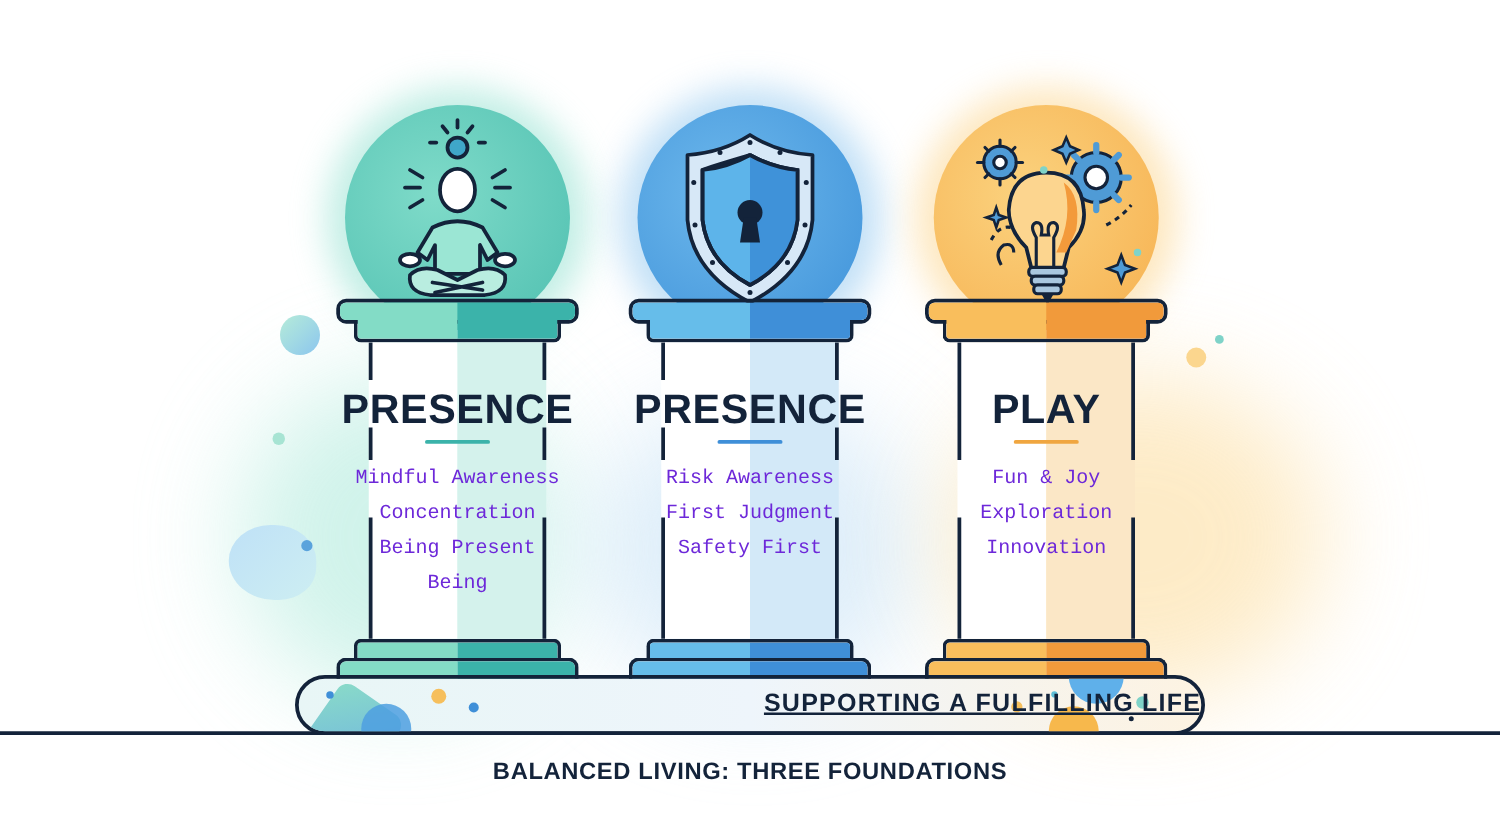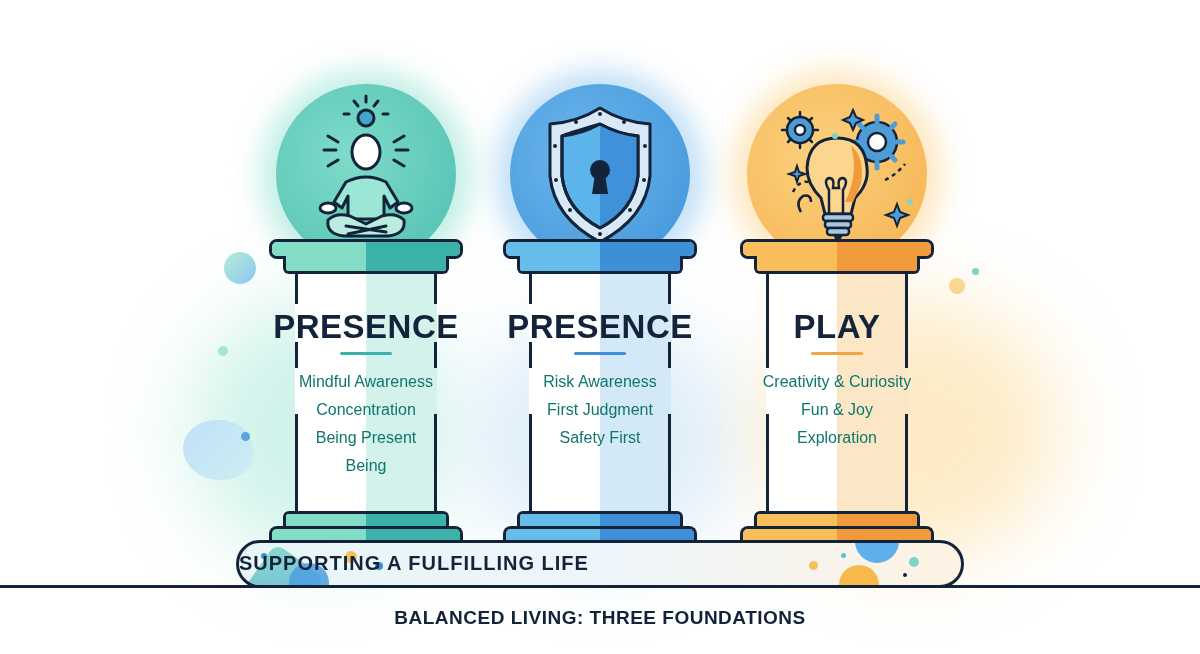--- a/index.html
+++ b/index.html
@@ -20,24 +20,24 @@
   .shaft-half { position: absolute; top: 0; height: 100%; width: 50%; }
   .shaft-line { position: absolute; width: 3px; background: #13233a; }
   .base-top { position: absolute; left: 22px; width: 166px; top: 427px; height: 18px; border: 3px solid #13233a; border-bottom: none; border-radius: 6px 6px 0 0; }
   .base-bot { position: absolute; left: 8px; width: 194px; top: 442px; height: 20px; border: 3px solid #13233a; border-radius: 8px 8px 0 0; border-bottom: none; }
   .split-l, .split-r { position: absolute; top: 0; height: 100%; width: 50%; }
   .split-l { left: 0; } .split-r { right: 0; }
 
   .pillar-title { position: absolute; top: 224px; left: 0; width: 100%; text-align: center; font-family: "Liberation Sans", sans-serif; font-weight: 700; font-size: 33px; letter-spacing: .5px; color: #13233a; }
   .pillar-rule { position: absolute; top: 268px; left: 50%; transform: translateX(-50%); width: 52px; height: 3px; border-radius: 2px; }
   .pillar-items { position: absolute; top: 284px; left: 0; width: 100%; text-align: center; list-style: none; }
-  .pillar-items li { font-family: Liberation Sans, sans-serif; font-size: 16px; line-height: 28px; color: #0f766e; }
+  .pillar-items li { font-family: Liberation Mono, monospace; font-size: 16px; line-height: 28px; color: #6d28d9; }
 
   .banner { position: absolute; left: 236px; top: 540px; width: 728px; height: 48px; border: 3px solid #13233a; border-radius: 24px; background: linear-gradient(90deg, #e8f6f6, #eef5fb 50%, #fdf3e2); overflow: hidden; }
-  .banner-text { position: absolute; left: 0; right: 0; top: 9px; text-align: left; font-family: "Liberation Sans", sans-serif; font-weight: 700; font-size: 20px; letter-spacing: 1px; color: #13233a; }
+  .banner-text { position: absolute; left: 0; right: 0; top: 9px; text-align: right; font-family: "Liberation Sans", sans-serif; font-weight: 700; font-size: 20px; letter-spacing: 1px; color: #13233a; text-decoration: underline; }
   .ground-line { position: absolute; left: 0; top: 585px; width: 1200px; height: 3px; background: #13233a; }
   .footer-title { position: absolute; left: 0; right: 0; top: 607px; text-align: center; font-family: "Liberation Sans", sans-serif; font-weight: 700; font-size: 19px; letter-spacing: .5px; color: #13233a; }
 </style>
 </head>
 <body>
 
 <div class="bg-glow" style="left:190px;top:300px;width:260px;height:260px;background:#bdeee2;opacity:.7;"></div>
 <div class="bg-glow" style="left:470px;top:320px;width:270px;height:240px;background:#c9e3f6;opacity:.6;"></div>
 <div class="bg-glow" style="left:760px;top:300px;width:300px;height:260px;background:#fde5b5;opacity:.75;"></div>
 
@@ -234,23 +234,23 @@
     <div class="shaft-half" style="left:0;background:#ffffff;"></div>
     <div class="shaft-half" style="left:50%;background:#fbe7c6;"></div>
     <div class="shaft-line" style="left:0;top:0;height:94px;"></div>
       <div class="shaft-line" style="right:0;top:0;height:94px;"></div>
     <div class="shaft-line" style="left:0;top:140px;height:97px;"></div>
       <div class="shaft-line" style="right:0;top:140px;height:97px;"></div>
   </div>
   <div class="pillar-title">PLAY</div>
   <div class="pillar-rule" style="background:#f0a640;"></div>
   <ul class="pillar-items">
-    <li>Creativity &amp; Curiosity</li>
     <li>Fun &amp; Joy</li>
     <li>Exploration</li>
+    <li>Innovation</li>
   </ul>
   <div class="base-top" style="overflow:hidden;">
       <div class="split-l" style="background:#f9be5c;"></div>
       <div class="split-r" style="background:#f19a3b;"></div>
     </div>
   <div class="base-bot" style="overflow:hidden;">
       <div class="split-l" style="background:#f9be5c;"></div>
       <div class="split-r" style="background:#f19a3b;"></div>
     </div>
 </div>

